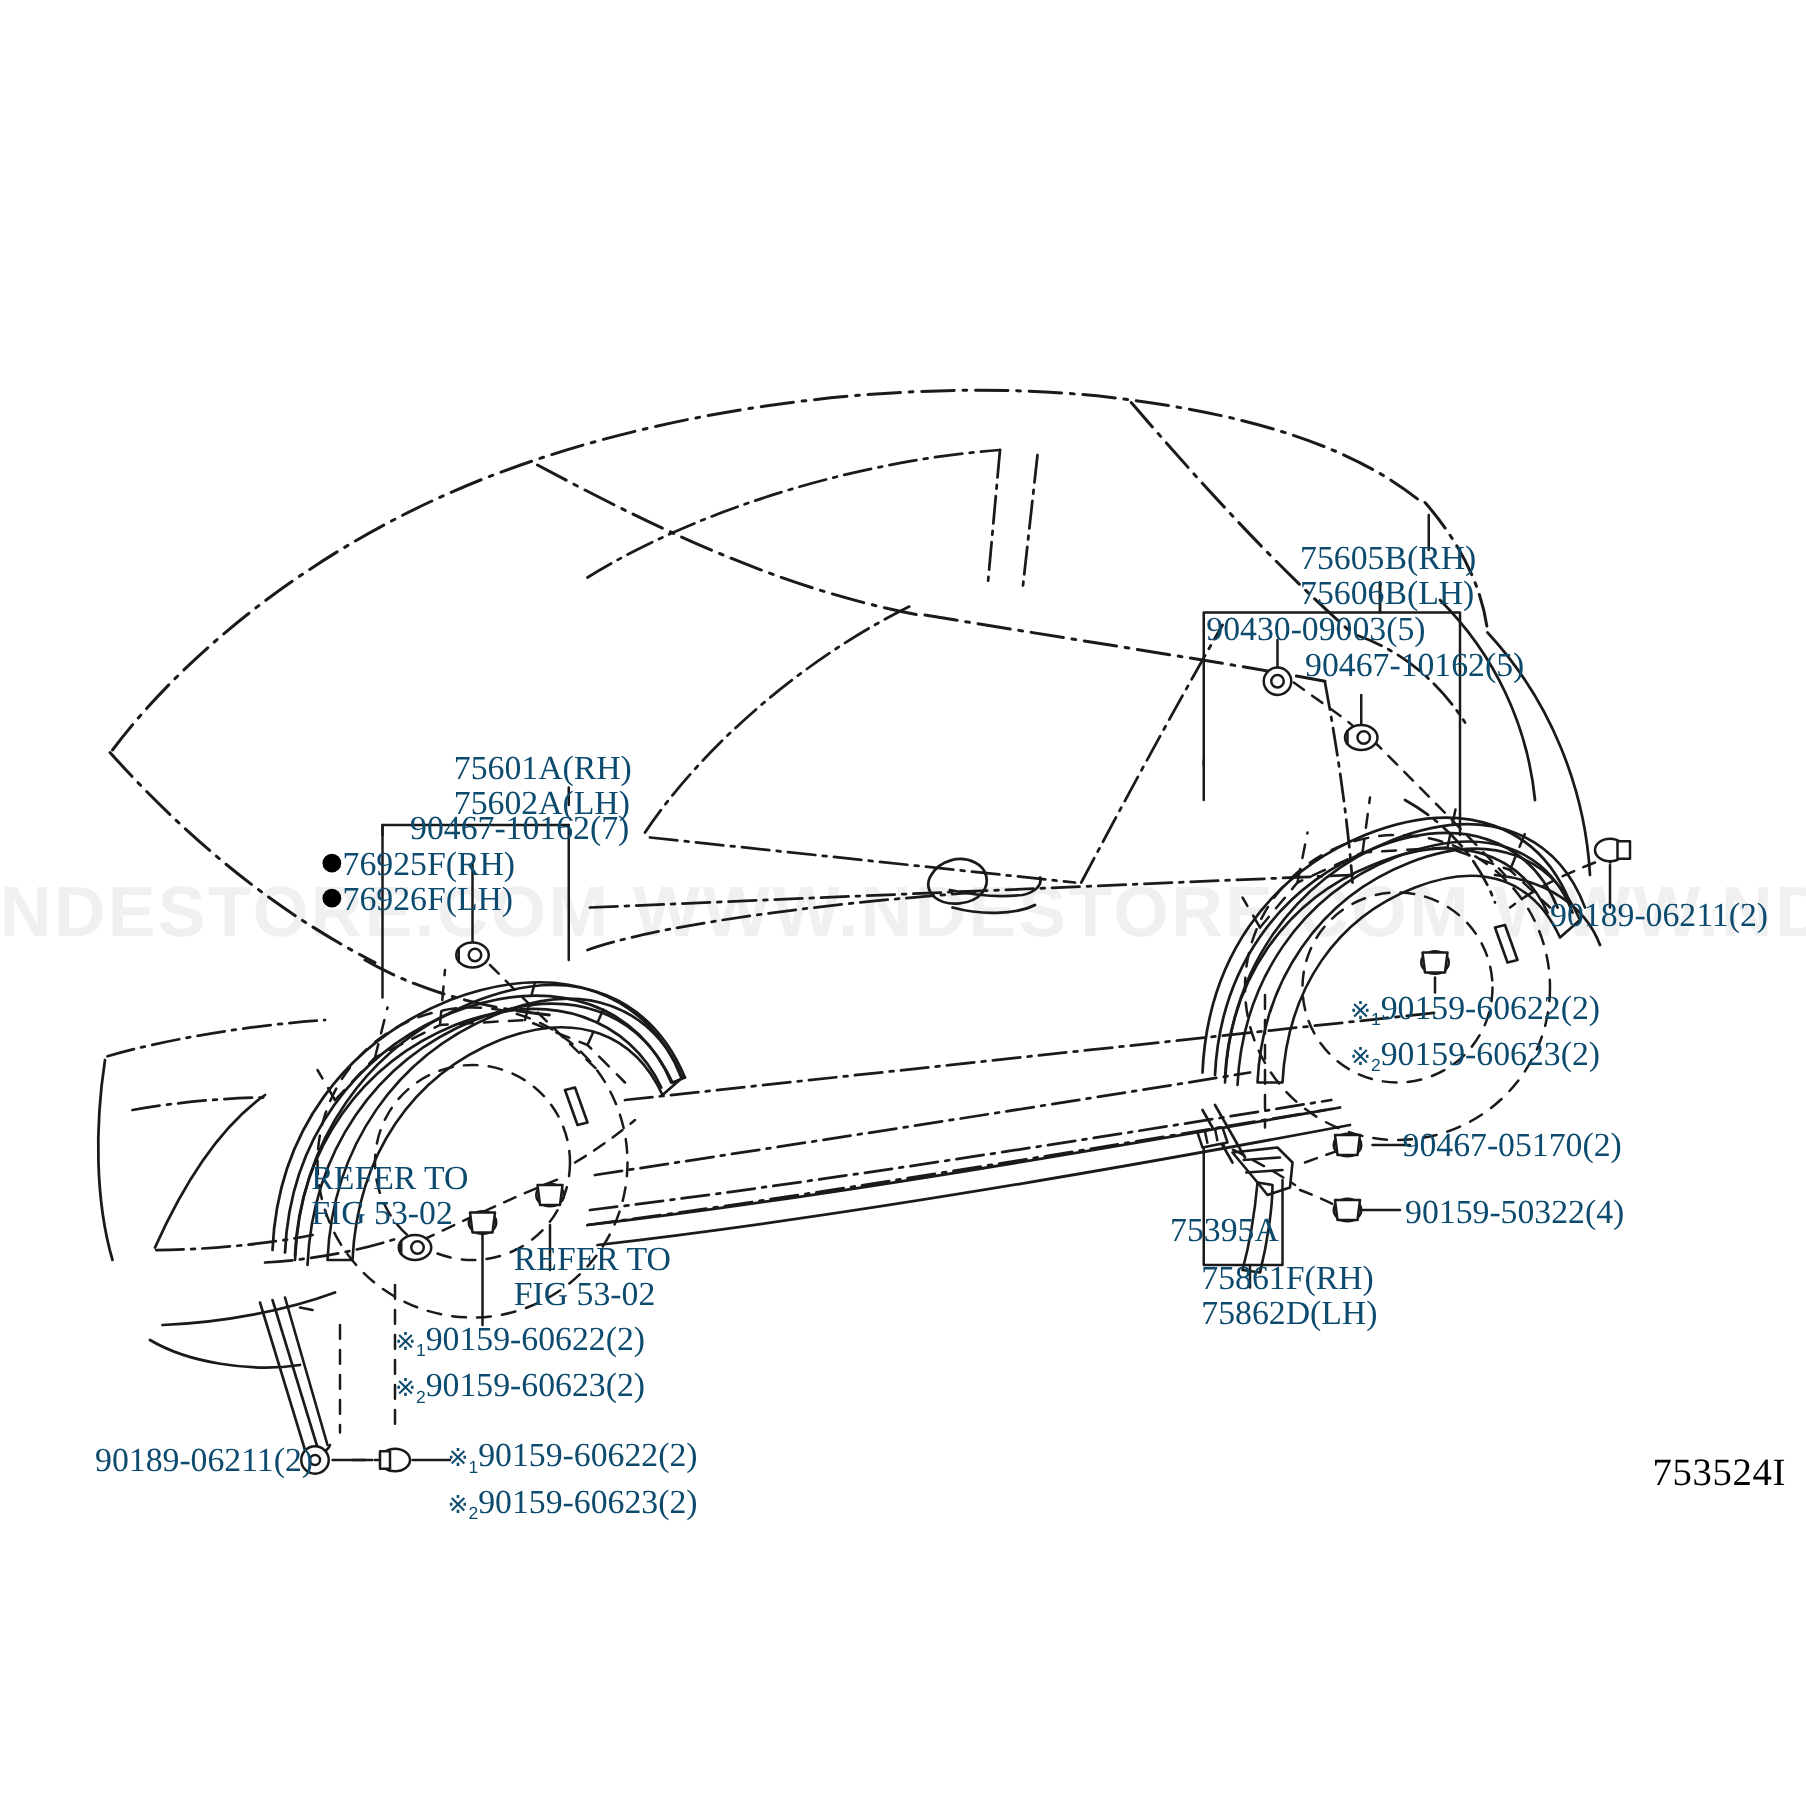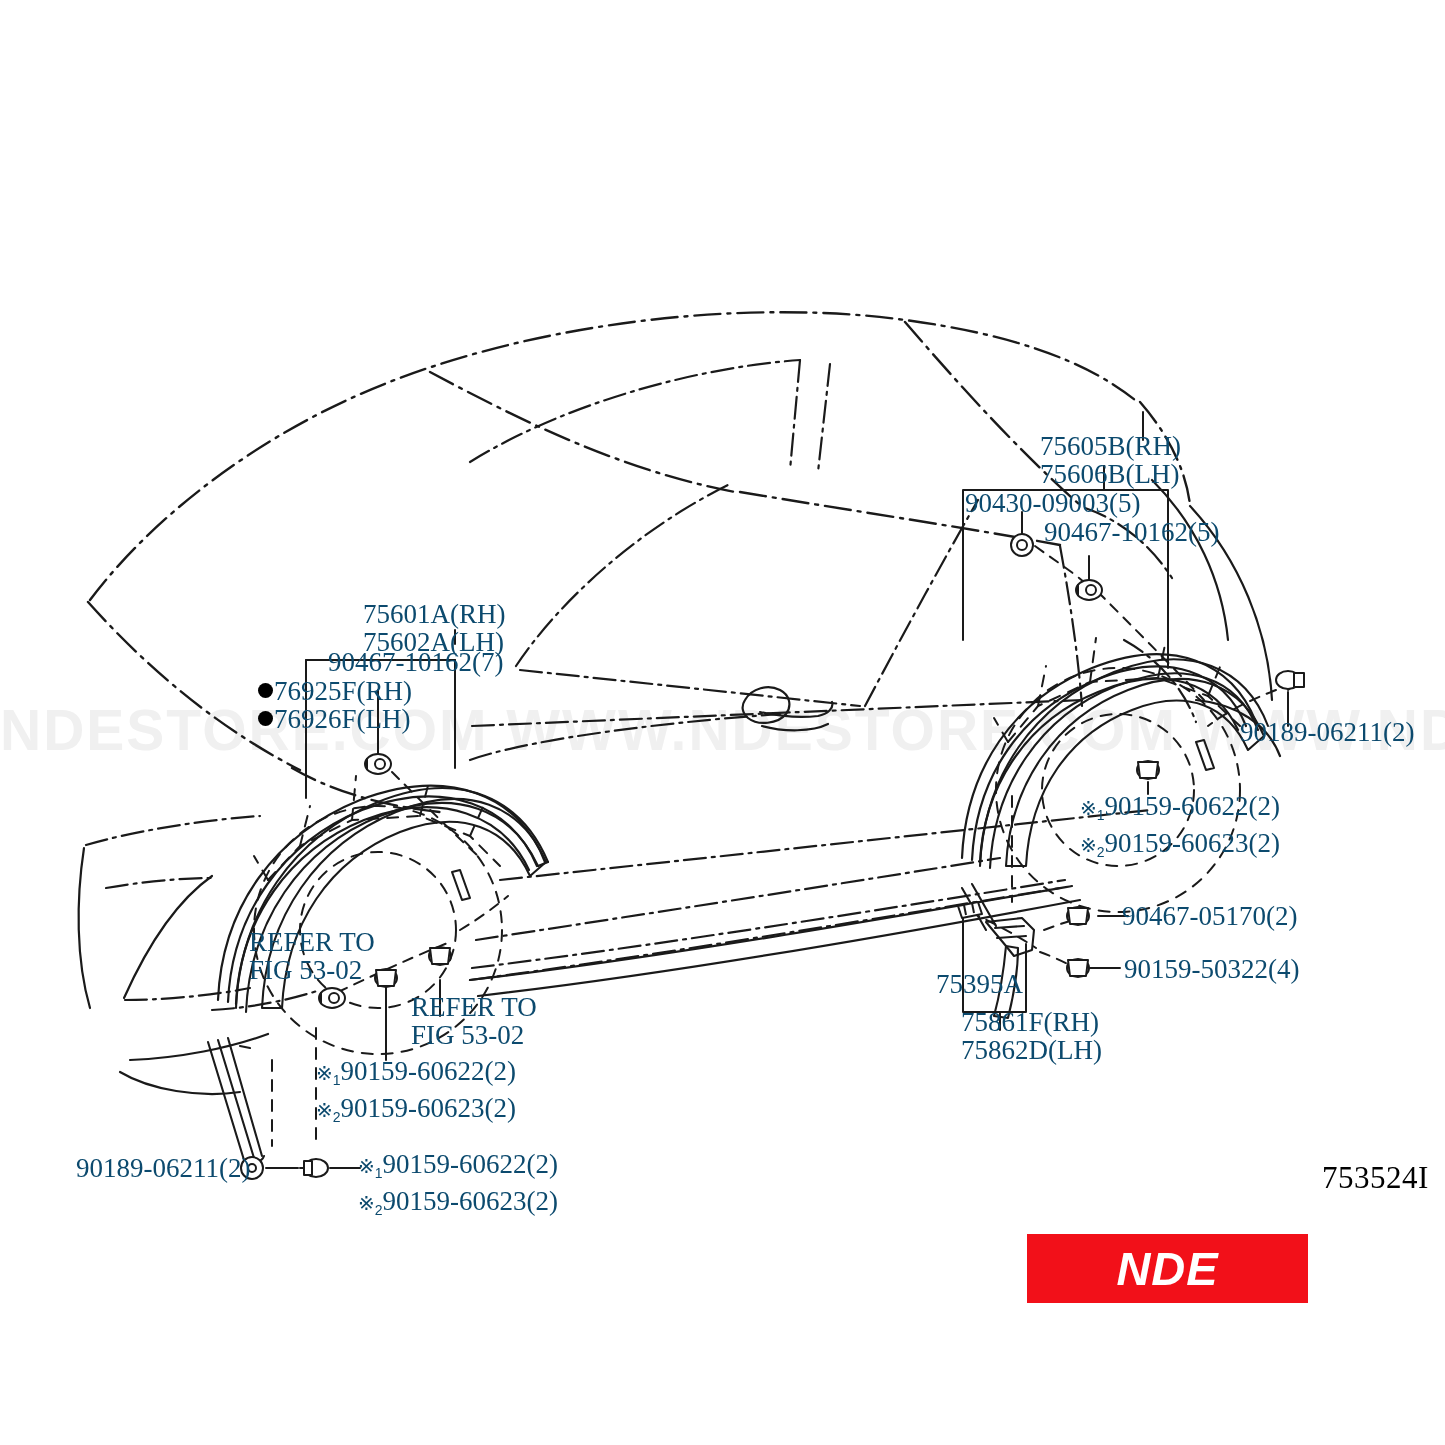--- a/index.html
+++ b/index.html
@@ -398,17 +398,14 @@
   </div>
 
   <div class="lbl tight" style="left:961px;top:1008px;">
     <div>75861F(RH)</div>
     <div>75862D(LH)</div>
   </div>
 
 
   <div id="figcode">753524I</div>
 
-  <div id="nde">
-    <span>NDE</span>
-  </div>
 
 </div>
 
 </body></html>

